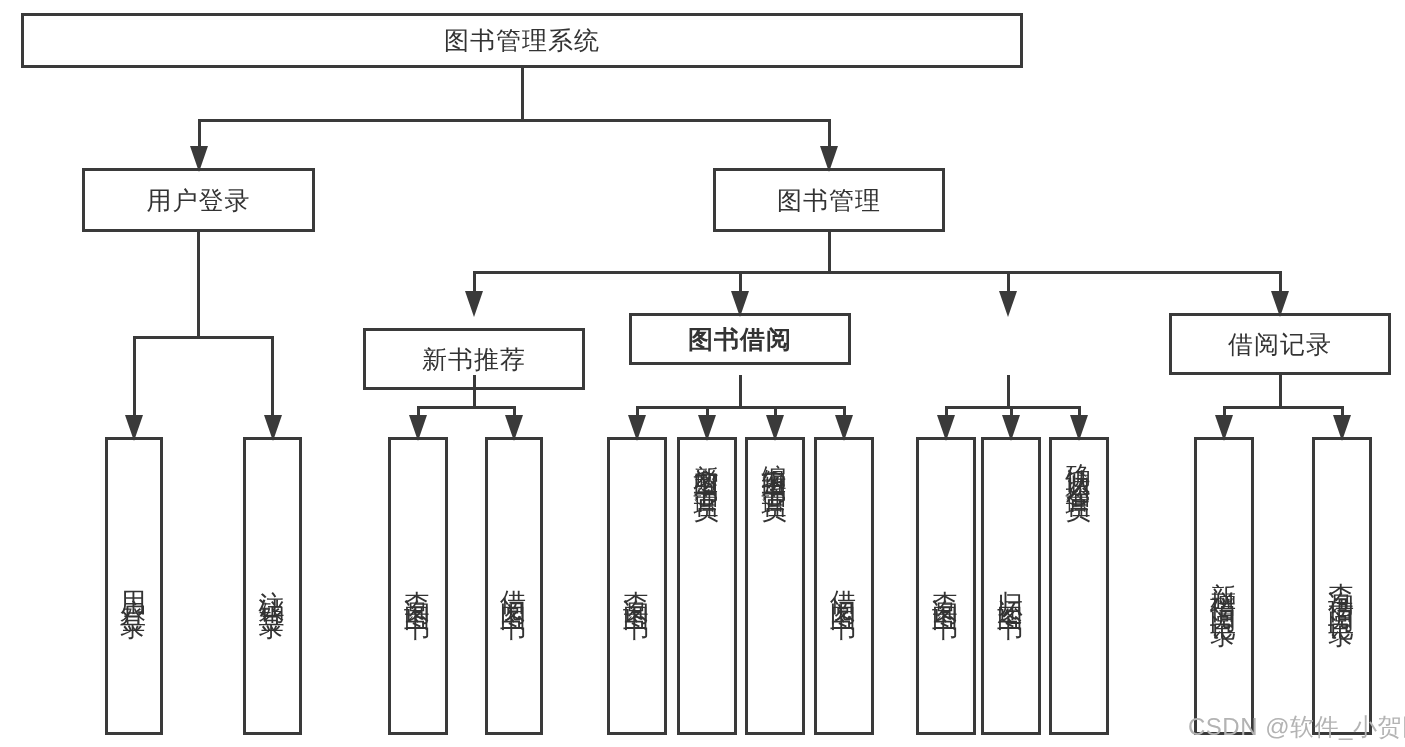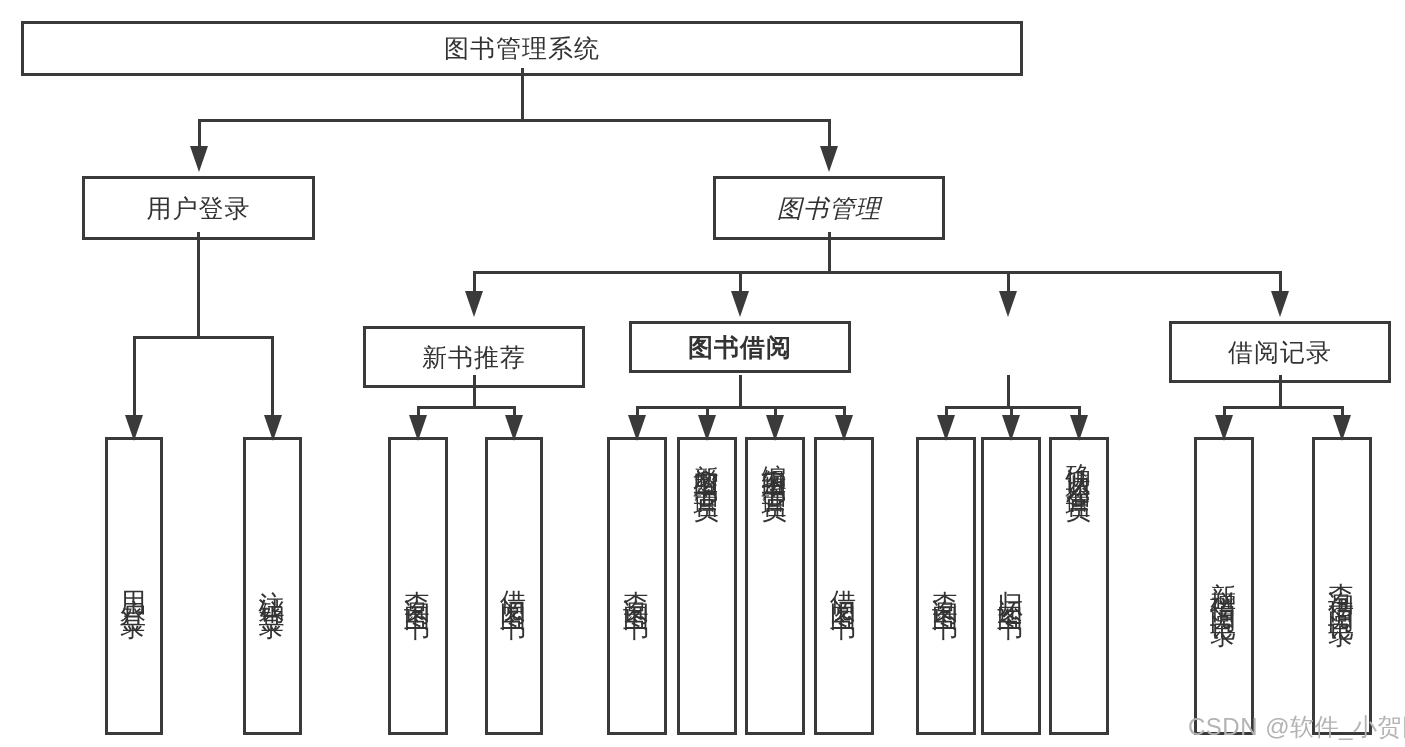--- a/index.html
+++ b/index.html
@@ -4,21 +4,21 @@
 <style>
   html,body { margin:0; padding:0; background:#ffffff; }
   body { font-family:"Liberation Sans", sans-serif; }
   #stage {
     position:relative; width:1405px; height:747px; background:#ffffff; overflow:hidden;
   }
   .box {
     position:absolute; box-sizing:border-box;
     border:3px solid #3a3a3a; background:#ffffff;
     display:flex; align-items:center; justify-content:center;
-    font-size:25px; color:#333333; letter-spacing:1px; z-index:1;margin-top:8px;
+    font-size:25px; color:#333333; letter-spacing:1px; z-index:1;
   }
   .vbox {
     position:absolute; box-sizing:border-box;
     border:3px solid #3a3a3a; background:#ffffff;
     writing-mode:vertical-rl; text-orientation:mixed;
     display:flex; align-items:center; justify-content:center;
     font-size:26px; letter-spacing:8px; color:#333333; z-index:1;
     overflow:hidden;
   }
   .vbox.long { font-size:25px; letter-spacing:5px; justify-content:flex-start; padding-top:4px; }
@@ -42,35 +42,35 @@
 <div id="stage">
 
   <div class="box" style="left:21px; top:13px; width:1002px; height:55px;">图书管理系统</div>
 
   <div class="vline" style="left:520.5px; top:68px; height:51px;"></div>
   <div class="hline" style="left:197.5px; top:119px; width:633px;"></div>
   <div class="arrow" style="left:197.5px; top:122px; height:24px;"></div>
   <div class="arrow" style="left:827.5px; top:122px; height:24px;"></div>
 
   <div class="box" style="left:82px; top:168px; width:233px; height:64px;">用户登录</div>
-  <div class="box" style="left:713px; top:168px; width:232px; height:64px;font-style:italic;">图书管理</div>
+  <div class="box" style="left:713px; top:168px; width:232px; height:64px;">图书管理</div>
 
   <div class="vline" style="left:197px; top:232px; height:104px;"></div>
   <div class="hline" style="left:132.5px; top:336px; width:141px;"></div>
   <div class="arrow" style="left:132.5px; top:339px; height:76px;"></div>
   <div class="arrow" style="left:271px; top:339px; height:76px;"></div>
 
   <div class="vline" style="left:827.5px; top:232px; height:39px;"></div>
   <div class="hline" style="left:472.5px; top:271px; width:809px;"></div>
   <div class="arrow" style="left:472.5px; top:274px; height:17px;"></div>
   <div class="arrow" style="left:738.5px; top:274px; height:17px;"></div>
   <div class="arrow" style="left:1006.5px; top:274px; height:17px;"></div>
   <div class="arrow" style="left:1278.5px; top:274px; height:17px;"></div>
 
-  <div class="box" style="left:363px; top:318px; width:222px; height:62px;">新书推荐</div>
+  <div class="box" style="left:363px; top:328px; width:222px; height:62px;">新书推荐</div>
   <div class="box" style="left:629px; top:313px; width:222px; height:52px;font-weight:bold;">图书借阅</div>
   <div class="box" style="left:1169px; top:313px; width:222px; height:62px;">借阅记录</div>
 
   <div class="vline" style="left:472.5px; top:375px; height:31px;"></div>
   <div class="hline" style="left:416.5px; top:406px; width:99px;"></div>
   <div class="arrow" style="left:416.5px; top:409px; height:6px;"></div>
   <div class="arrow" style="left:512.5px; top:409px; height:6px;"></div>
 
   <div class="vline" style="left:738.5px; top:375px; height:31px;"></div>
   <div class="hline" style="left:635.5px; top:406px; width:210px;"></div>

